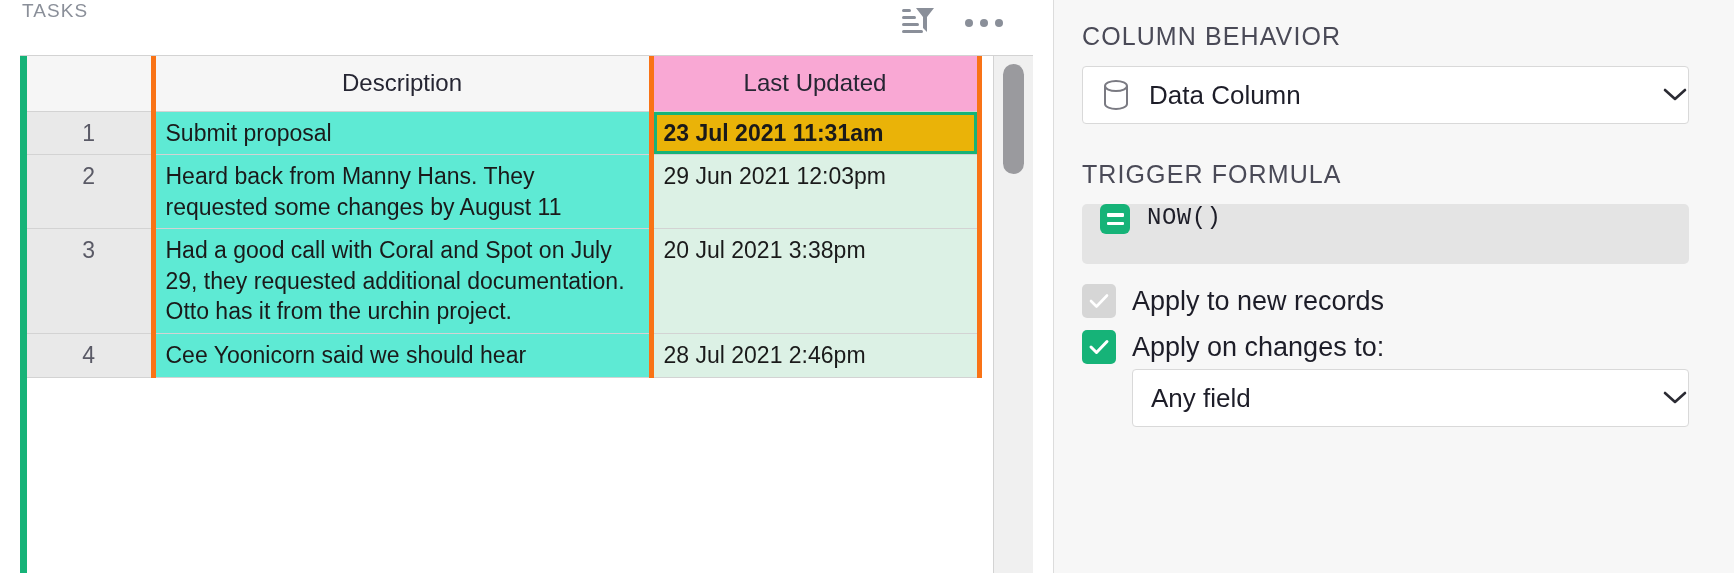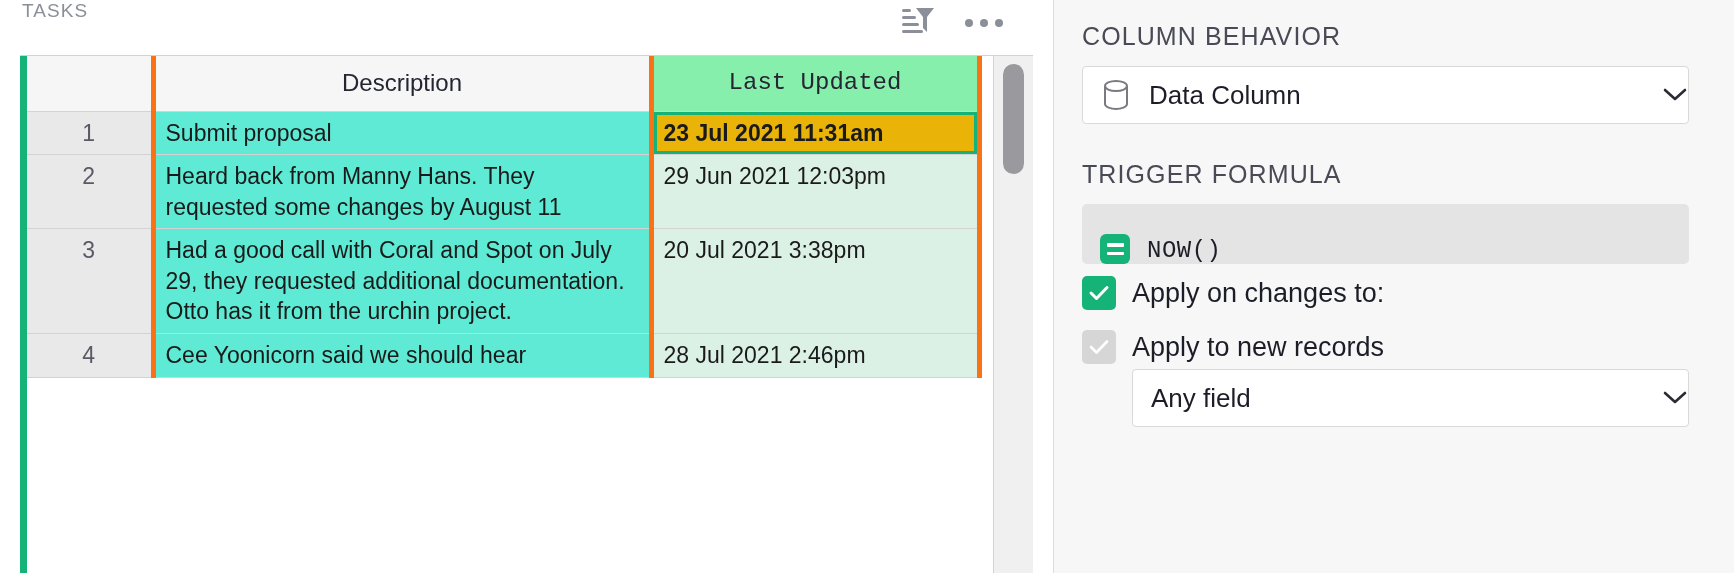--- a/index.html
+++ b/index.html
@@ -86,21 +86,21 @@
     height: 55px;
     background: #f6f6f6;
     text-align: center;
     vertical-align: middle;
     color: #262633;
     font-size: 24px;
     font-weight: 400;
     padding: 0 10px;
   }
   table.grid thead th.th-num { background:#f6f6f6; }
-  table.grid thead th.th-upd { background: #86efac; font-family: Liberation Mono, monospace; }
+  table.grid thead th.th-upd { background: #f9a8d4; }
 
   td.num {
     background: #e9e9e9;
     text-align: center;
     color: #5a5a66;
     font-size: 23px;
     vertical-align: top;
     padding-top: 8px;
   }
   td.desc { background: #5eead4; margin-top: 40px; }
@@ -165,21 +165,21 @@
     flex: 1 1 auto;
   }
   .db-icon { margin-right: 18px; display: flex; align-items: center; }
   .chev { display: flex; align-items: center; }
 
   .formula-box {
     height: 60px;
     background: #e4e4e4;
     border-radius: 5px;
     display: flex;
-    align-items: flex-end;
+    align-items: flex-start;
     padding: 0 18px;
     cursor: text;
   }
   .fx-icon {
     width: 30px; height: 30px;
     border-radius: 6px;
     background: #16b378;
     display: flex; flex-direction: column;
     align-items: center; justify-content: center;
     gap: 5px;
@@ -320,36 +320,36 @@
     <div class="panel-label second">TRIGGER FORMULA</div>
 
     <div class="formula-box">
       <span class="fx-icon">
         <span></span>
           <span></span>
       </span>
       <span class="formula-text">NOW()</span>
     </div>
 
+    <div class="check-row">
+      <span class="cbox disabled">
+        <svg width="22" height="18" viewBox="0 0 22 18" fill="none">
+          <path d="M3 9 L8.5 14.5 L19 3.5" stroke="#ffffff" stroke-width="2.6" stroke-linecap="round" stroke-linejoin="round"></path>
+        </svg>
+      </span>
+      <span class="check-label">Apply to new records</span>
+    </div>
+
     <div class="check-row tight">
       <span class="cbox on">
         <svg width="22" height="18" viewBox="0 0 22 18" fill="none">
           <path d="M3 9 L8.5 14.5 L19 3.5" stroke="#ffffff" stroke-width="3" stroke-linecap="round" stroke-linejoin="round"></path>
         </svg>
       </span>
       <span class="check-label">Apply on changes to:</span>
-    </div>
-
-    <div class="check-row">
-      <span class="cbox disabled">
-        <svg width="22" height="18" viewBox="0 0 22 18" fill="none">
-          <path d="M3 9 L8.5 14.5 L19 3.5" stroke="#ffffff" stroke-width="2.6" stroke-linecap="round" stroke-linejoin="round"></path>
-        </svg>
-      </span>
-      <span class="check-label">Apply to new records</span>
     </div>
 
     <div class="select-box indent-select">
       <span class="sel-text">Any field</span>
       <span class="chev">
         <svg width="26" height="16" viewBox="0 0 26 16" fill="none">
           <path d="M3 3 L13 12 L23 3" stroke="#2b2b33" stroke-width="2.6" stroke-linecap="round" stroke-linejoin="round"></path>
         </svg>
       </span>
     </div>

